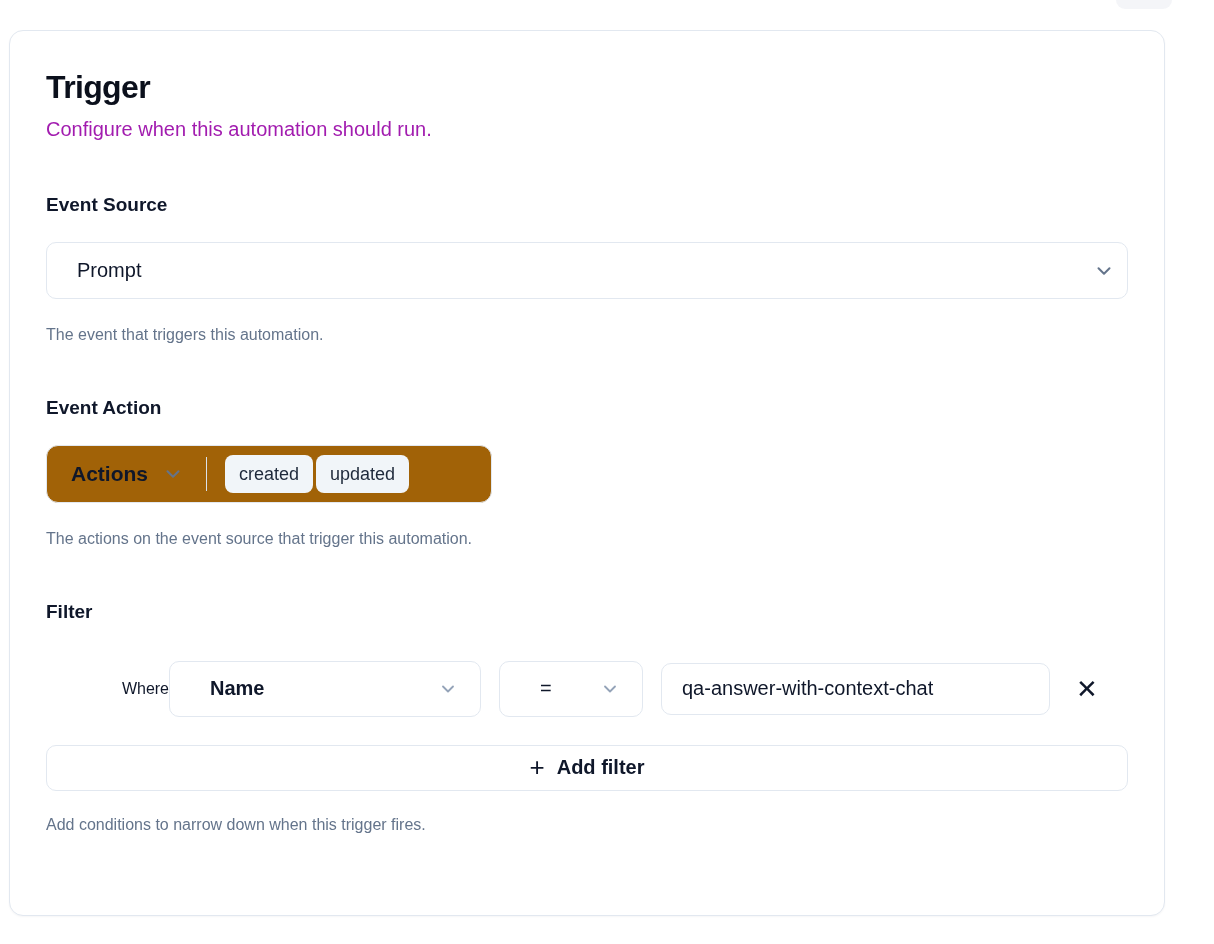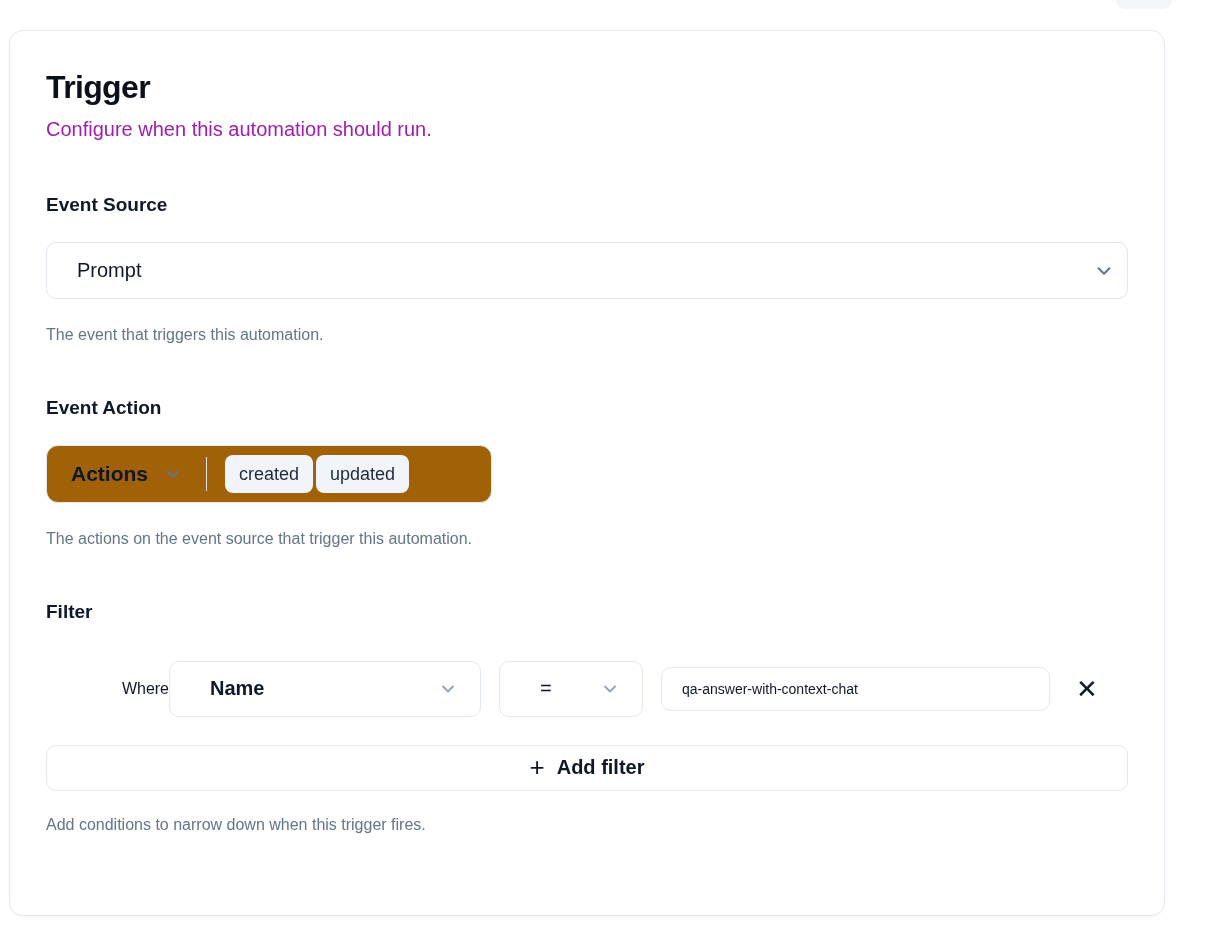--- a/index.html
+++ b/index.html
@@ -128,26 +128,26 @@
     align-items: center;
     justify-content: space-between;
     padding: 0 22px 0 40px;
     cursor: pointer;
   }
   .filter-select.field { width: 312px; margin-right: 18px; }
   .filter-select.field .select-value { font-weight: 600; }
   .filter-select.operator { width: 144px; margin-right: 18px; }
   .filter-value-input {
     width: 389px;
-    height: 44px;
+    height: 52px;
     border: 1px solid #e2e8f0;
     border-radius: 10px;
     padding: 0 2px 0 20px;
     font-family: inherit;
-    font-size: 14px;
+    font-size: 20px;
     color: #0f172a;
     outline: none;
   }
   .remove-filter-btn {
     background: none; border: none;
     margin-left: 20px;
     width: 34px; height: 34px;
     display: flex; align-items: center; justify-content: center;
     cursor: pointer;
     font-size: 26px;

